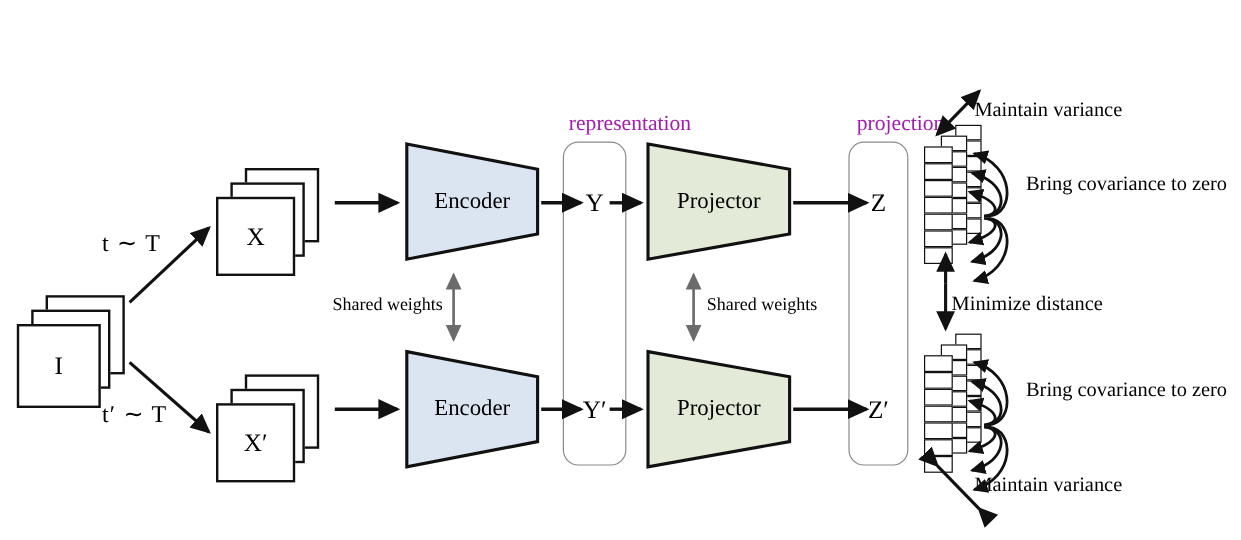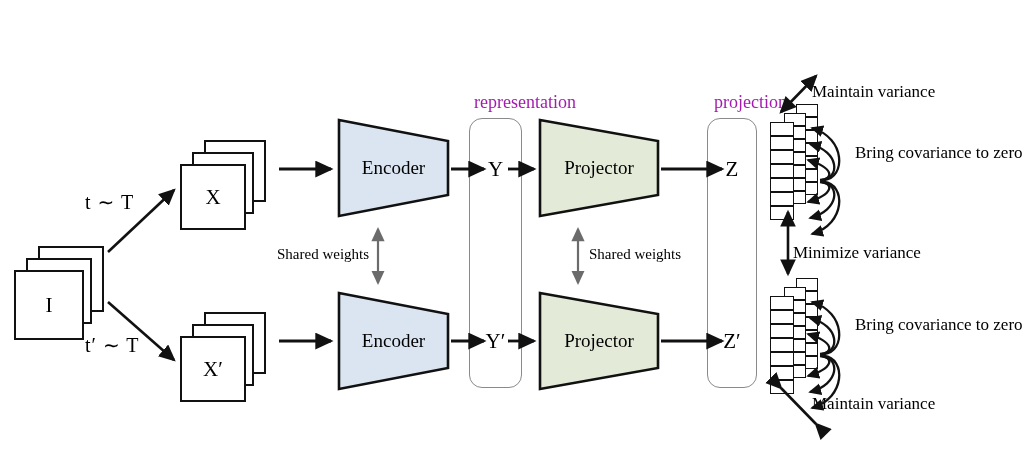--- a/index.html
+++ b/index.html
@@ -202,21 +202,21 @@
       <div class="cell" style="left:0;top:28px;width:24px;height:14px;"></div>
       <div class="cell" style="left:0;top:42px;width:24px;height:14px;"></div>
       <div class="cell" style="left:0;top:56px;width:24px;height:14px;"></div>
       <div class="cell" style="left:0;top:70px;width:24px;height:14px;"></div>
       <div class="cell" style="left:0;top:84px;width:24px;height:14px;"></div>
     </div>
   </div>
 
   <div class="txt" style="left:812px;top:82px;font-size:17px;">Maintain  variance</div>
   <div class="txt" style="left:855px;top:143px;font-size:17px;">Bring covariance  to zero</div>
-  <div class="txt" style="left:793px;top:243px;font-size:17px;">Minimize  variance</div>
+  <div class="txt" style="left:793px;top:243px;font-size:17px;">Minimize  distance</div>
   <div class="txt" style="left:855px;top:315px;font-size:17px;">Bring covariance  to zero</div>
   <div class="txt" style="left:812px;top:394px;font-size:17px;">Maintain  variance</div>
 
   <svg id="arrows" viewBox="0 0 1034 450">
     <defs>
       <marker id="ah" markerWidth="7" markerHeight="7" refX="5.6" refY="3" orient="auto" markerUnits="strokeWidth">
         <path d="M0,0 L6.5,3 L0,6 z" fill="#111"></path>
       </marker>
       <marker id="ah-start" markerWidth="7" markerHeight="7" refX="0.9" refY="3" orient="auto" markerUnits="strokeWidth">
         <path d="M6.5,0 L0,3 L6.5,6 z" fill="#111"></path>

